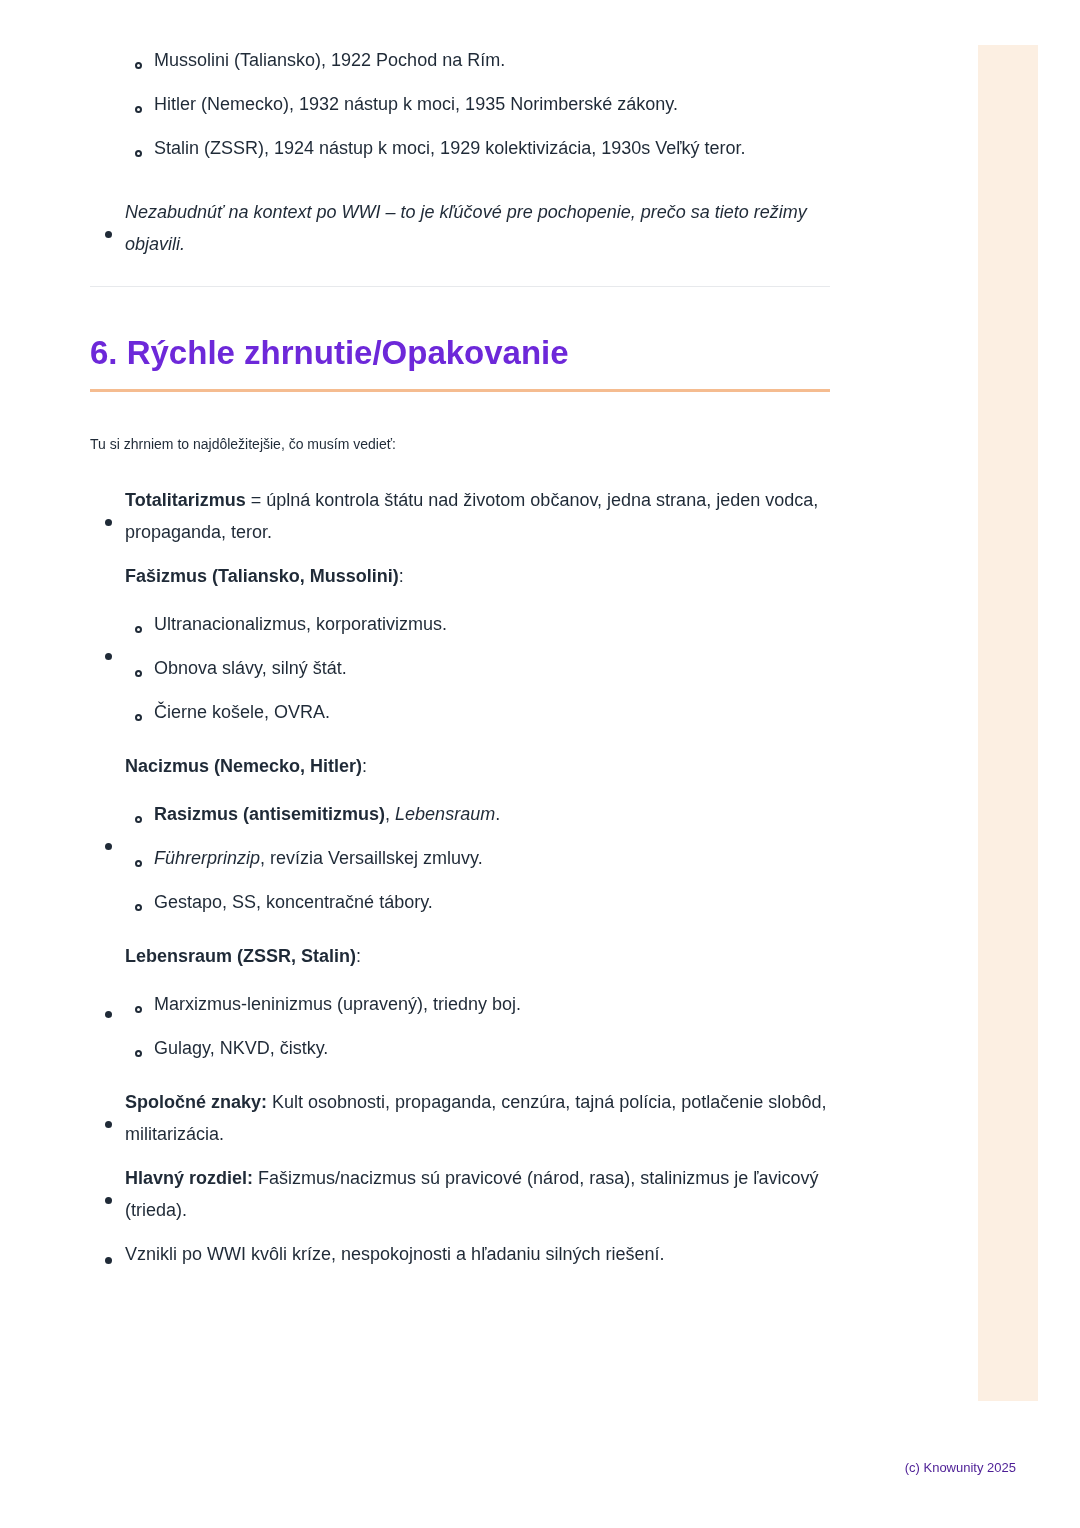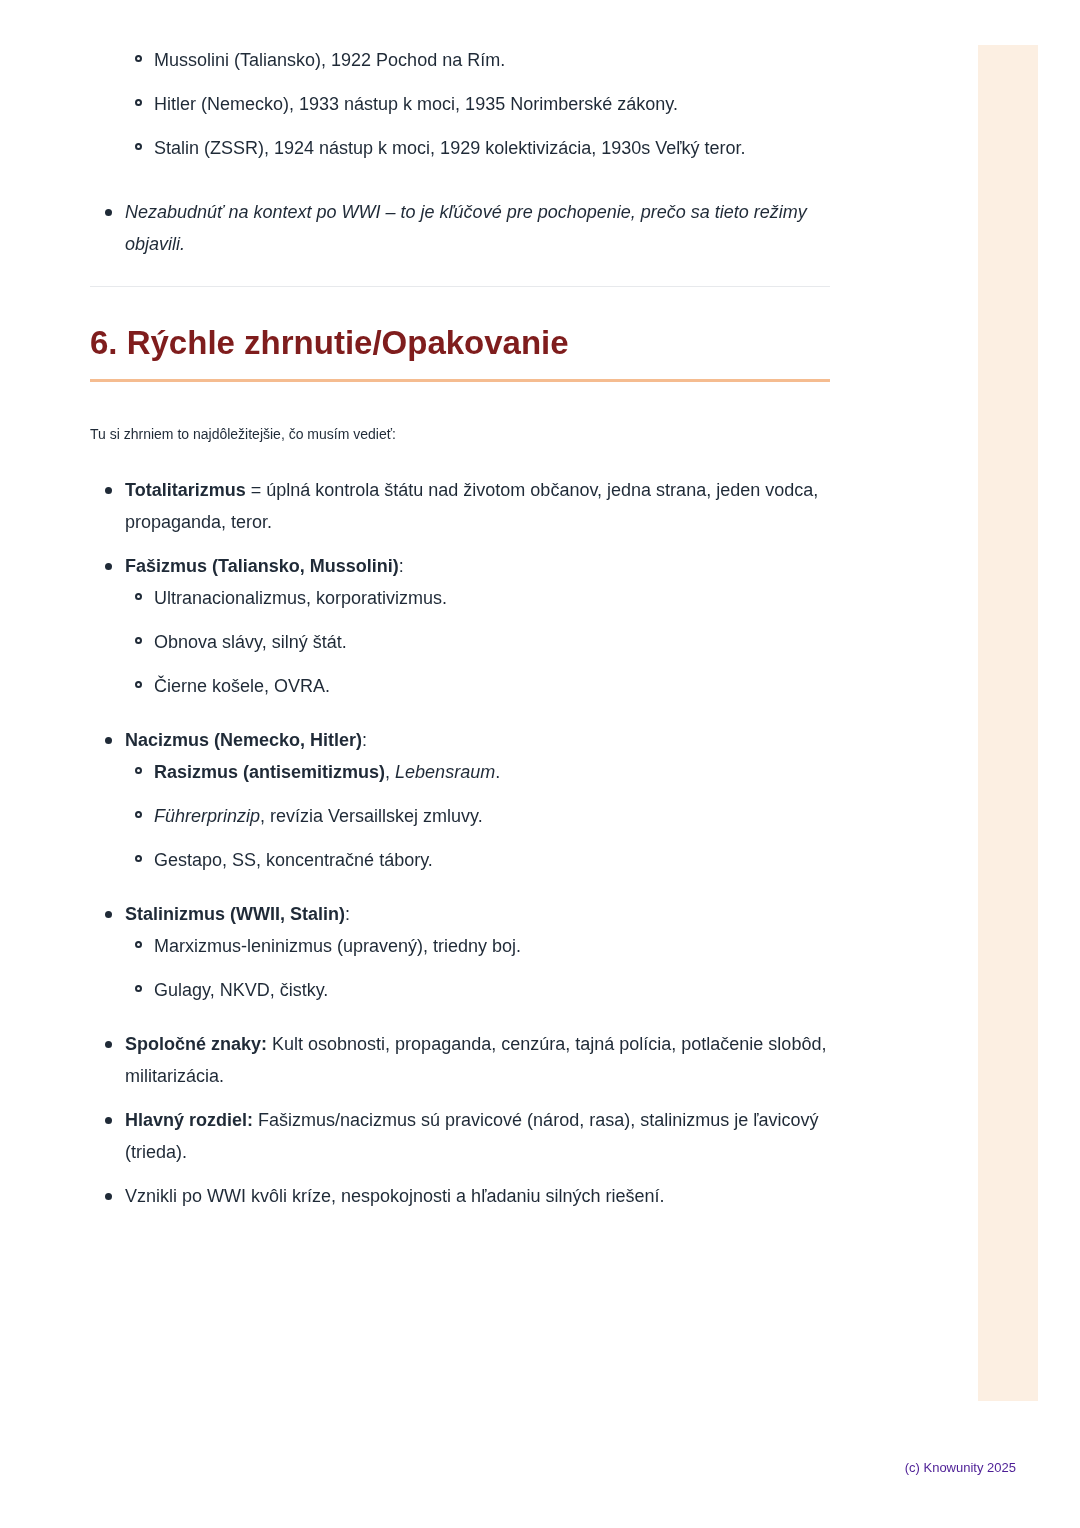--- a/index.html
+++ b/index.html
@@ -21,21 +21,21 @@
   }
   .content {
     position:absolute;
     left:90px;
     top:44px;
     width:740px;
   }
   .list { list-style:none; }
   .li {
     display:flex;
-    align-items:flex-start;
+    align-items:center;
     font-size:18px;
     line-height:32px;
     margin-bottom:12px;
   }
   .li-text, .li-body { flex:1 1 auto; min-width:0; }
   .disc {
     flex:0 0 auto;
     width:7px; height:7px;
     border-radius:50%;
     background:#1f2a37;
@@ -44,36 +44,36 @@
   .ring {
     flex:0 0 auto;
     width:7px; height:7px;
     border-radius:50%;
     border:2px solid #1f2a37;
     background:transparent;
     margin:11px 12px 0 0;
   }
   .toplist { padding-left:15px; }
   .sublist-standalone { padding-left:45px; }
-  .sub { margin-left:10px; margin-top:0; }
+  .sub { margin-left:10px; margin-top:16px; }
   .group { margin-bottom:10px; }
   .note-list { margin-top:32px; }
   .b { font-weight:700; }
   .i { font-style:italic; }
   .divider {
     border:none;
     border-top:1px solid #e7e9ec;
     margin-top:26px;
   }
   .section-heading {
-    margin-top:36px;
+    margin-top:46px;
     font-size:33px;
     line-height:40px;
     font-weight:700;
-    color:#7f1d1d;
+    color:#6d28d9;
     padding-bottom:16px;
     border-bottom:3px solid #f5bc90;
   }
   .section-intro {
     margin-top:36px;
     font-size:14px;
     line-height:32px;
   }
   .summary-list { margin-top:24px; }
   .page-footer {
@@ -91,21 +91,21 @@
 
 <div class="content">
 
   <ul class="list sublist-standalone">
     <li class="li">
       <span class="ring"></span>
       <span class="li-text">Mussolini (Taliansko), 1922 Pochod na Rím.</span>
     </li>
     <li class="li">
       <span class="ring"></span>
-      <span class="li-text">Hitler (Nemecko), 1933 nástup k moci, 1935 Norimberské zákony.</span>
+      <span class="li-text">Hitler (Nemecko), 1932 nástup k moci, 1935 Norimberské zákony.</span>
     </li>
     <li class="li">
       <span class="ring"></span>
       <span class="li-text">Stalin (ZSSR), 1924 nástup k moci, 1929 kolektivizácia, 1930s Veľký teror.</span>
     </li>
   </ul>
 
   <ul class="list toplist note-list">
     <li class="li">
       <span class="disc"></span>
@@ -164,21 +164,21 @@
             <span class="ring"></span>
             <span class="li-text">Gestapo, SS, koncentračné tábory.</span>
           </li>
         </ul>
       </div>
     </li>
 
     <li class="li group">
       <span class="disc"></span>
       <div class="li-body">
-        <div><span class="b">Stalinizmus (WWII, Stalin)</span><span>:</span></div>
+        <div><span class="b">Lebensraum (ZSSR, Stalin)</span><span>:</span></div>
         <ul class="list sub">
           <li class="li">
             <span class="ring"></span>
             <span class="li-text">Marxizmus-leninizmus (upravený), triedny boj.</span>
           </li>
           <li class="li">
             <span class="ring"></span>
             <span class="li-text">Gulagy, NKVD, čistky.</span>
           </li>
         </ul>

